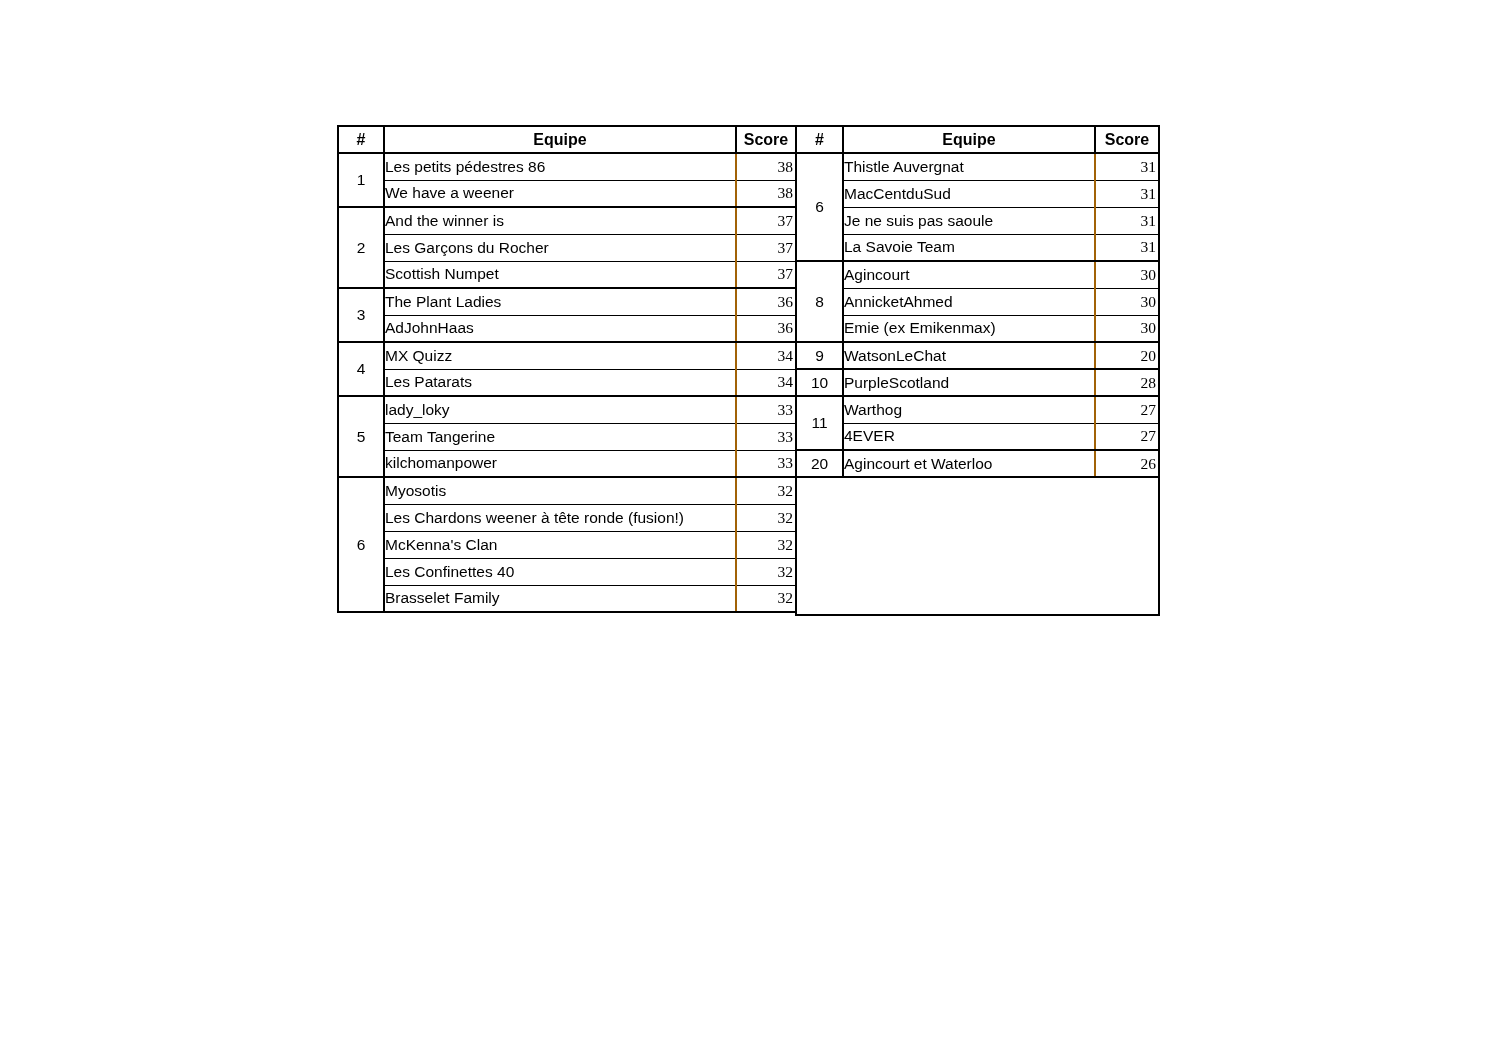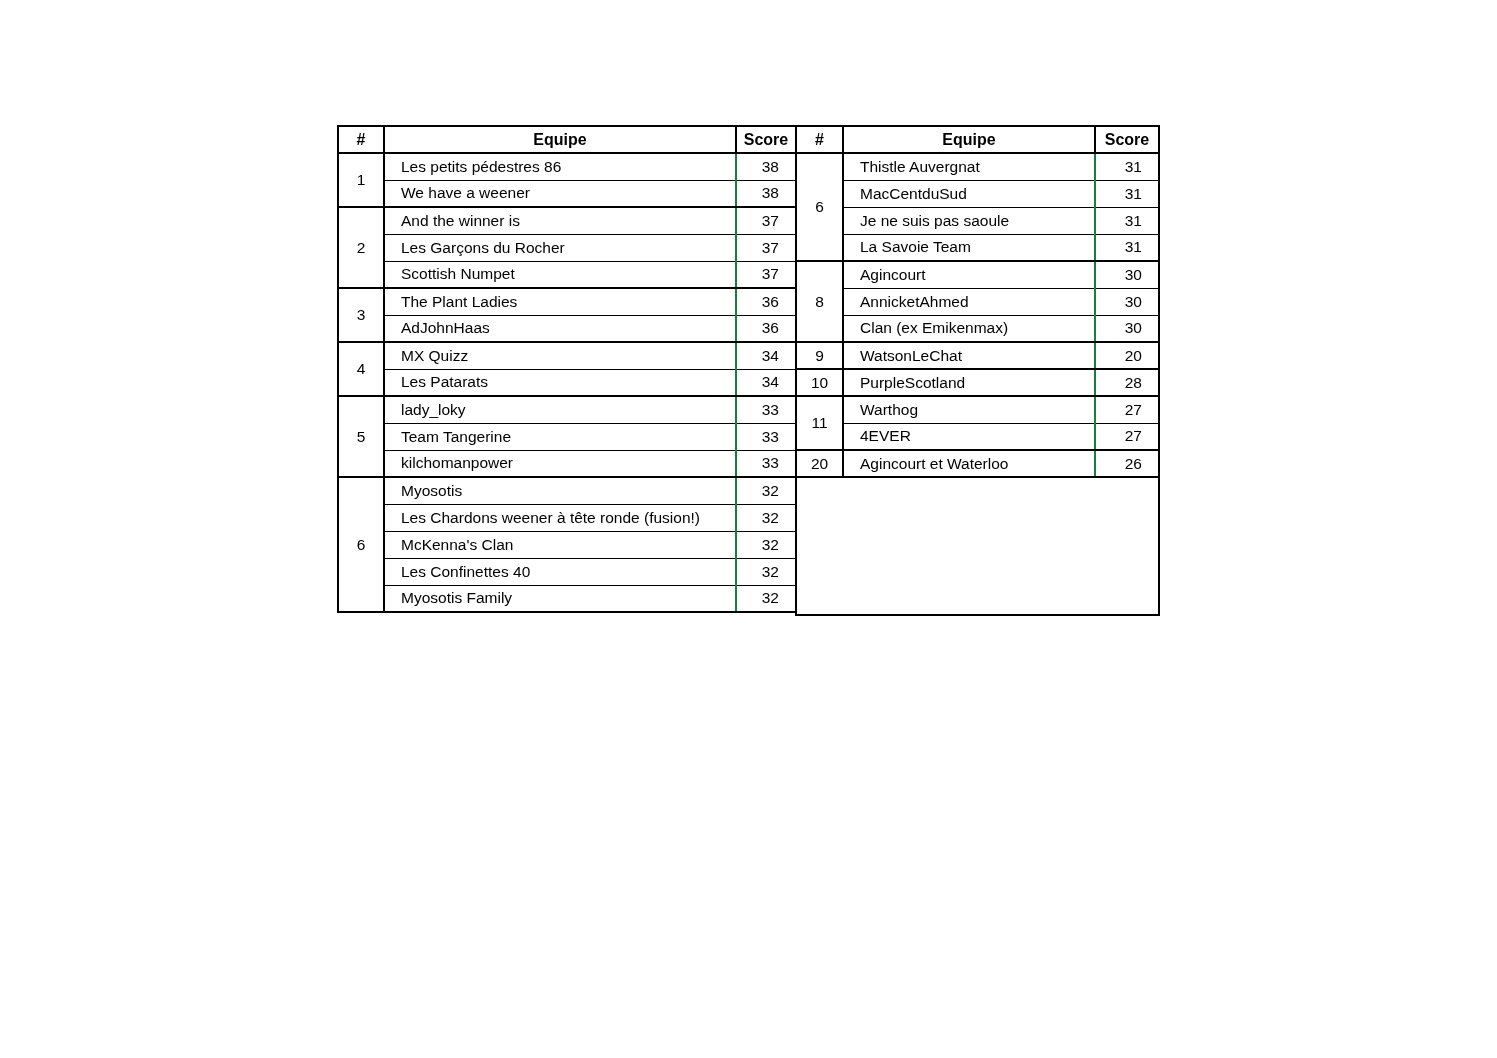--- a/index.html
+++ b/index.html
@@ -45,30 +45,31 @@
     box-sizing: border-box;
     overflow: hidden;
   }
   .rank-table td.rank-cell {
     border: 2px solid #000000;
     text-align: center;
     vertical-align: middle;
   }
   .rank-table td.team-cell {
     border-left: 2px solid #000000;
-    border-right: 2px solid #15803d;
+    border-right: 2px solid #a16207;
     text-align: left;
-    padding-left: 16px;
+    padding-left: 0;
     white-space: nowrap;
   }
   .rank-table td.score-cell {
     border-right: 2px solid #000000;
     text-align: right;
-    padding-right: 16px;
+    padding-right: 2px;
     white-space: nowrap;
+    font-family: Liberation Serif, serif;
   }
   
   .rank-table tr.group-mid td.team-cell,
   .rank-table tr.group-mid td.score-cell {
     border-bottom: 1px solid #000000;
   }
   
   .rank-table tr.group-end td {
     border-bottom: 2px solid #000000;
   }
@@ -160,21 +161,21 @@
         </tr>
         <tr class="group-mid">
           <td class="team-cell">McKenna's Clan</td>
           <td class="score-cell">32</td>
         </tr>
         <tr class="group-mid">
           <td class="team-cell">Les Confinettes 40</td>
           <td class="score-cell">32</td>
         </tr>
         <tr class="group-end">
-          <td class="team-cell">Myosotis Family</td>
+          <td class="team-cell">Brasselet Family</td>
           <td class="score-cell">32</td>
         </tr>
       </tbody>
   </table>
 
   <table class="rank-table" id="right-table">
     <colgroup>
       <col style="width:47px">
       <col style="width:252px">
       <col style="width:64px">
@@ -207,21 +208,21 @@
         <tr class="group-mid">
           <td class="rank-cell" rowspan="3">8</td>
           <td class="team-cell">Agincourt</td>
           <td class="score-cell">30</td>
         </tr>
         <tr class="group-mid">
           <td class="team-cell">AnnicketAhmed</td>
           <td class="score-cell">30</td>
         </tr>
         <tr class="group-end">
-          <td class="team-cell">Clan (ex Emikenmax)</td>
+          <td class="team-cell">Emie (ex Emikenmax)</td>
           <td class="score-cell">30</td>
         </tr>
         <tr class="group-end">
           <td class="rank-cell" rowspan="1">9</td>
           <td class="team-cell">WatsonLeChat</td>
           <td class="score-cell">20</td>
         </tr>
         <tr class="group-end">
           <td class="rank-cell" rowspan="1">10</td>
           <td class="team-cell">PurpleScotland</td>

